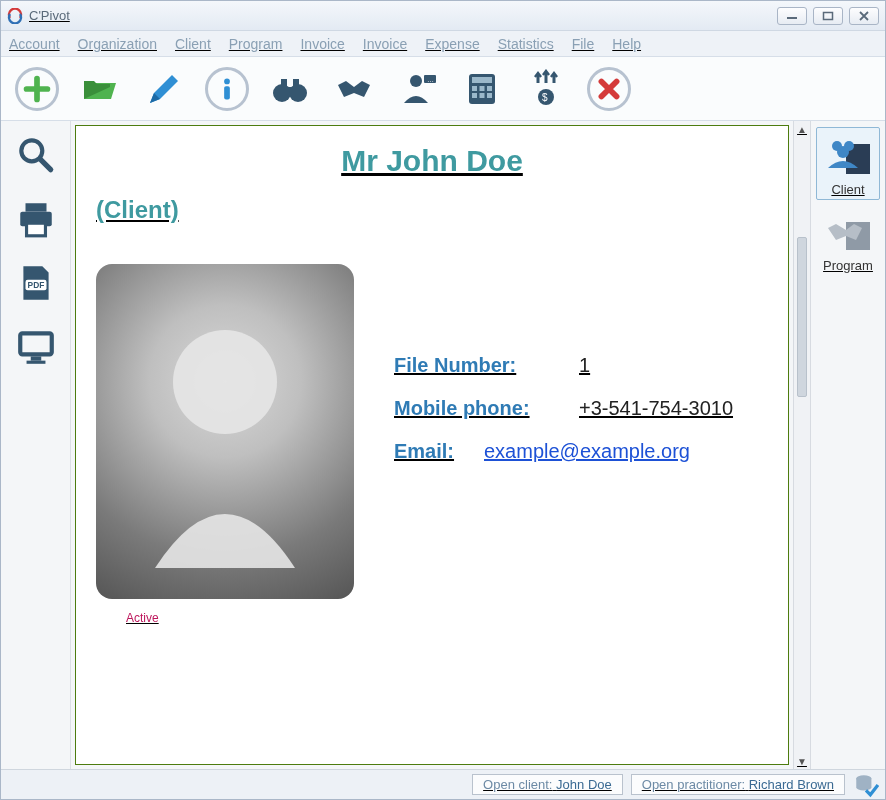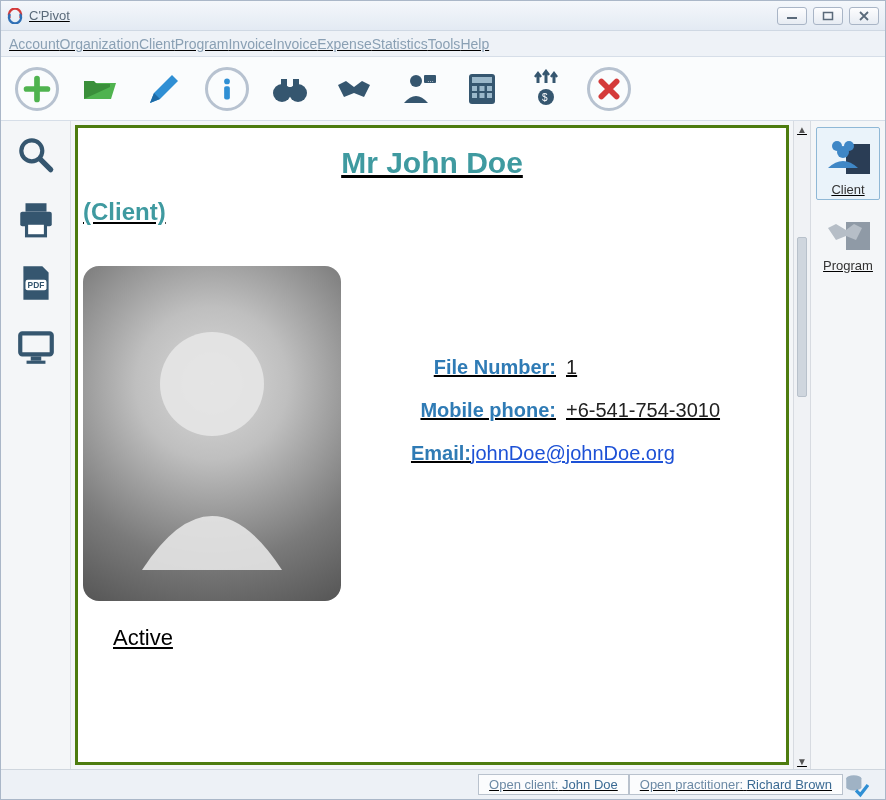--- a/index.html
+++ b/index.html
@@ -33,21 +33,21 @@
   .win-btn {
     width: 30px; height: 18px;
     border: 1px solid #a9b5c6; border-radius: 3px;
     background: linear-gradient(to bottom, #fdfdfe, #e7ecf3);
     margin-left: 6px; display: flex; align-items: center; justify-content: center;
     color: #5a6a7a; font-size: 11px; cursor: default;
   }
   .menubar {
     height: 26px;
     display: flex; align-items: center;
-    padding: 0 8px; 
+    padding: 0 8px; gap: 18px;
     background: #eef2f7;
     border-bottom: 1px solid #d6dee8;
   }
   .menubar .item {
     color: #8aa0b4; font-size: 14px; cursor: default;
   }
   .toolbar {
     height: 64px;
     display: flex; align-items: center;
     gap: 18px;
@@ -70,70 +70,70 @@
   }
   .left-strip {
     width: 70px; padding: 10px 6px;
     display: flex; flex-direction: column; align-items: center; gap: 16px;
     background: #f4f6f8;
     border-right: 1px solid #dcdfe5;
   }
   .left-strip .side-tool { width: 48px; height: 48px; display:flex; align-items:center; justify-content:center; }
   .left-strip svg { width: 42px; height: 42px; }
   .main-panel {
-    flex: 1; background: #fff; border: 3px solid #4d7c0f; margin: 4px;
+    flex: 1; background: #fff; border: 1px solid #4d7c0f; margin: 4px;
     overflow: hidden; position: relative;
     display: flex; flex-direction: column;
-    padding: 10px 5px;
+    padding: 10px 20px;
   }
   .main-panel .name-title { text-align: center; color: #3f9aa0; font-weight: 700; font-size: 30px; margin-top: 8px; }
   .main-panel .role-subtitle { text-align: left; color: #3f9aa0; font-weight: 700; font-size: 24px; margin-top: 18px; }
   .profile-row { display: flex; margin-top: 40px; gap: 40px; }
   .avatar {
     width: 258px; height: 335px;
     background: #8d8d8d;
     border-radius: 16px;
     position: relative;
     overflow: hidden;
   }
   .avatar-placeholder {
     width:100%; height:100%;
     background: radial-gradient(circle at 50% 35%, #d9d9d9 0%, #bfbfbf 30%, #7a7a7a 70%, #555 100%);
     display:flex; align-items:center; justify-content:center;
   }
   .avatar-placeholder svg { width: 200px; height: 280px; opacity: 0.9; }
   .info { flex: 1; padding-top: 90px; }
-  .info-row { display: flex; align-items: baseline; margin-bottom: 20px; font-size: 20px; text-align: right; }
+  .info-row { display: flex; align-items: baseline; margin-bottom: 20px; font-size: 20px; }
   .info-label { color: #2f7bb5; font-weight: 700; width: 175px; }
   .info-value { color: #222; }
   .info-link { color: #1d51d6; text-decoration: underline; }
   .section-h { color: #2f54c0; font-size: 26px; font-weight: 700; margin-top: 24px; }
-  .status-val { color: #000000; font-size: 22px; margin-left: 30px; margin-top: 24px; }
+  .status-val { color: #be185d; font-size: 12px; margin-left: 30px; margin-top: 12px; }
   .scroll-strip {
     width: 18px; background: #f0f2f5; border-left: 1px solid #d7dbe1; border-right: 1px solid #d7dbe1;
     display: flex; flex-direction: column; align-items: center;
   }
   .scroll-arrow { width:16px; height:16px; display:flex; justify-content:center; align-items:center; color:#555; font-size:10px; }
   .scroll-track { flex:1; width: 100%; position:relative; }
   .scroll-thumb { position:absolute; top:100px; width: 10px; left:3px; height:160px; background:#cfd6de; border:1px solid #b8c1cb; border-radius:2px; }
   .right-strip {
     width: 74px; padding: 6px 4px;
     display: flex; flex-direction: column; align-items: center; gap: 4px;
     background: #f4f6f8;
   }
   .right-tab {
     width: 64px; display:flex; flex-direction:column; align-items:center;
     padding: 4px 0 2px 0; border-radius: 2px;
   }
   .right-tab.selected { border: 1px solid #8fb8d6; background: #eaf3fa; }
   .right-tab .tab-ico { width:48px; height:48px; display:flex; align-items:center; justify-content:center; position:relative; }
   .right-tab .tab-label { font-size: 13px; color: #333; margin-top: 2px; }
   .statusbar {
-    height: 30px; display:flex; align-items:center; 
-    padding: 0 16px; background: #edf1f6; border-top: 1px solid #cfd6de;
+    height: 30px; display:flex; align-items:center; gap: 8px;
+    padding: 0 6px; background: #edf1f6; border-top: 1px solid #cfd6de;
     justify-content: flex-end;
   }
   .status-cell {
     border: 1px solid #b9c2cd; background: #fbfcfd;
     padding: 2px 10px; font-size: 13px; color: #3a6a93;
   }
   .status-cell .lbl { color: #6c8aa5; }
   .status-icon { width: 26px; height: 26px; display:flex; align-items:center; justify-content:center;}
 </style>
 </head>
@@ -168,21 +168,21 @@
 
   <div class="menubar">
     <span class="item">Account</span>
     <span class="item">Organization</span>
     <span class="item">Client</span>
     <span class="item">Program</span>
     <span class="item">Invoice</span>
     <span class="item">Invoice</span>
     <span class="item">Expense</span>
     <span class="item">Statistics</span>
-    <span class="item">Tools</span>
+    <span class="item">File</span>
     <span class="item">Help</span>
   </div>
 
   <div class="toolbar">
     <div class="tool circle-btn">
       <svg viewBox="0 0 40 40">
           <path d="M20 9 V31 M9 20 H31" stroke="#4fb34f" stroke-width="6" stroke-linecap="round"></path>
         </svg>
     </div>
     <div class="tool">
@@ -297,25 +297,25 @@
               </svg>
           </div>
         </div>
         <div class="info">
           <div class="info-row">
             <span class="info-label">File Number:</span>
             <span class="info-value" style="margin-left:10px;">1</span>
           </div>
           <div class="info-row">
             <span class="info-label">Mobile phone:</span>
-            <span class="info-value" style="margin-left:10px;">+6-541-754-3010</span>
+            <span class="info-value" style="margin-left:10px;">+3-541-754-3010</span>
           </div>
           <div class="info-row">
             <span class="info-label" style="width:90px;">Email:</span>
-            <a class="info-link">johnDoe@johnDoe.org</a>
+            <a class="info-link">example@example.org</a>
           </div>
         </div>
       </div>
       <div class="status-val">Active</div>
     </div>
 
     <div class="scroll-strip">
       <div class="scroll-arrow">▲</div>
       <div class="scroll-track">
           <div class="scroll-thumb"></div>

